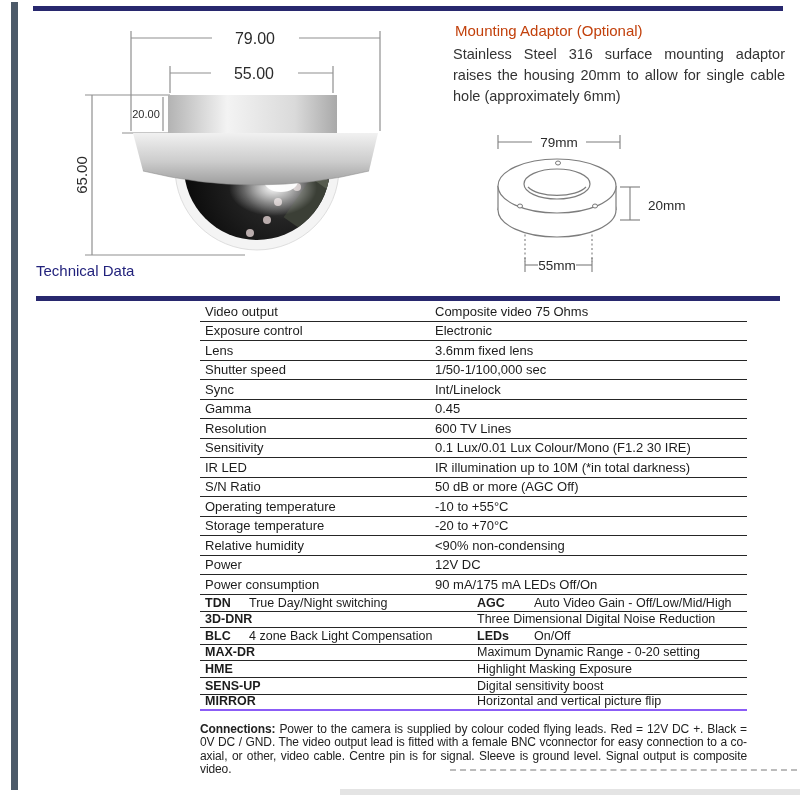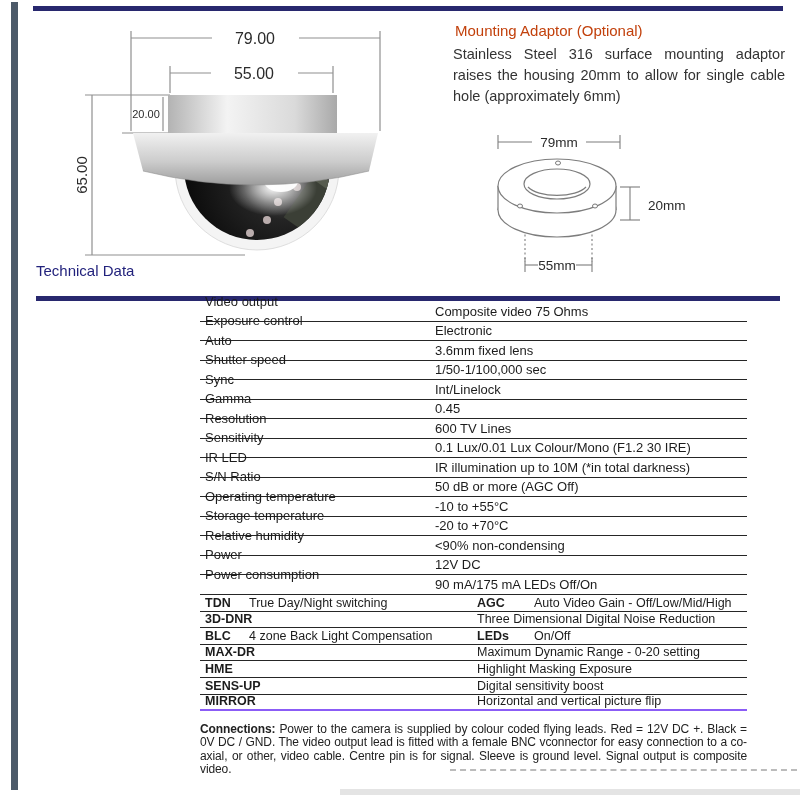--- a/index.html
+++ b/index.html
@@ -17,21 +17,21 @@
 
   .ma-title{position:absolute;left:455px;top:22px;font-size:15px;color:#c2410c;}
   .ma-desc{position:absolute;left:453px;top:44px;width:332px;font-size:14.5px;line-height:1.45;
     color:#333;text-align:justify;}
 
   .td-title{position:absolute;left:36px;top:262px;font-size:15px;font-weight:normal;color:#22227c;}
 
   .specs-table{position:absolute;left:200px;top:302px;width:547px;}
   .spec-row{display:flex;height:19.5px;box-sizing:border-box;border-bottom:1px solid #262626;
     align-items:flex-end;font-size:13px;}
-  .spec-label{width:230px;padding-left:5px;padding-bottom:12px;}
+  .spec-label{width:230px;padding-left:5px;padding-bottom:2px;}
   .spec-value{flex:1;padding-bottom:2px;}
 
   .features-table{position:absolute;left:200px;top:595px;width:547px;}
   .feat-row{display:flex;height:16.6px;box-sizing:border-box;border-bottom:1px solid #262626;
     align-items:flex-end;font-size:12.5px;}
   .feat-row:last-child{border-bottom:2px solid #8b5cf6;}
   .feat-left{width:267px;padding-left:5px;padding-bottom:1px;white-space:nowrap;}
   .feat-right{flex:1;padding-left:5px;padding-bottom:1px;white-space:nowrap;}
   .feat-abbr{display:inline-block;font-weight:bold;}
 
@@ -169,21 +169,21 @@
 <div class="specs-table">
     <div class="spec-row">
       <div class="spec-label">Video output</div>
       <div class="spec-value">Composite video 75 Ohms</div>
     </div>
     <div class="spec-row">
       <div class="spec-label">Exposure control</div>
       <div class="spec-value">Electronic</div>
     </div>
     <div class="spec-row">
-      <div class="spec-label">Auto</div>
+      <div class="spec-label">Lens</div>
       <div class="spec-value">3.6mm fixed lens</div>
     </div>
     <div class="spec-row">
       <div class="spec-label">Shutter speed</div>
       <div class="spec-value">1/50-1/100,000 sec</div>
     </div>
     <div class="spec-row">
       <div class="spec-label">Sync</div>
       <div class="spec-value">Int/Linelock</div>
     </div>

